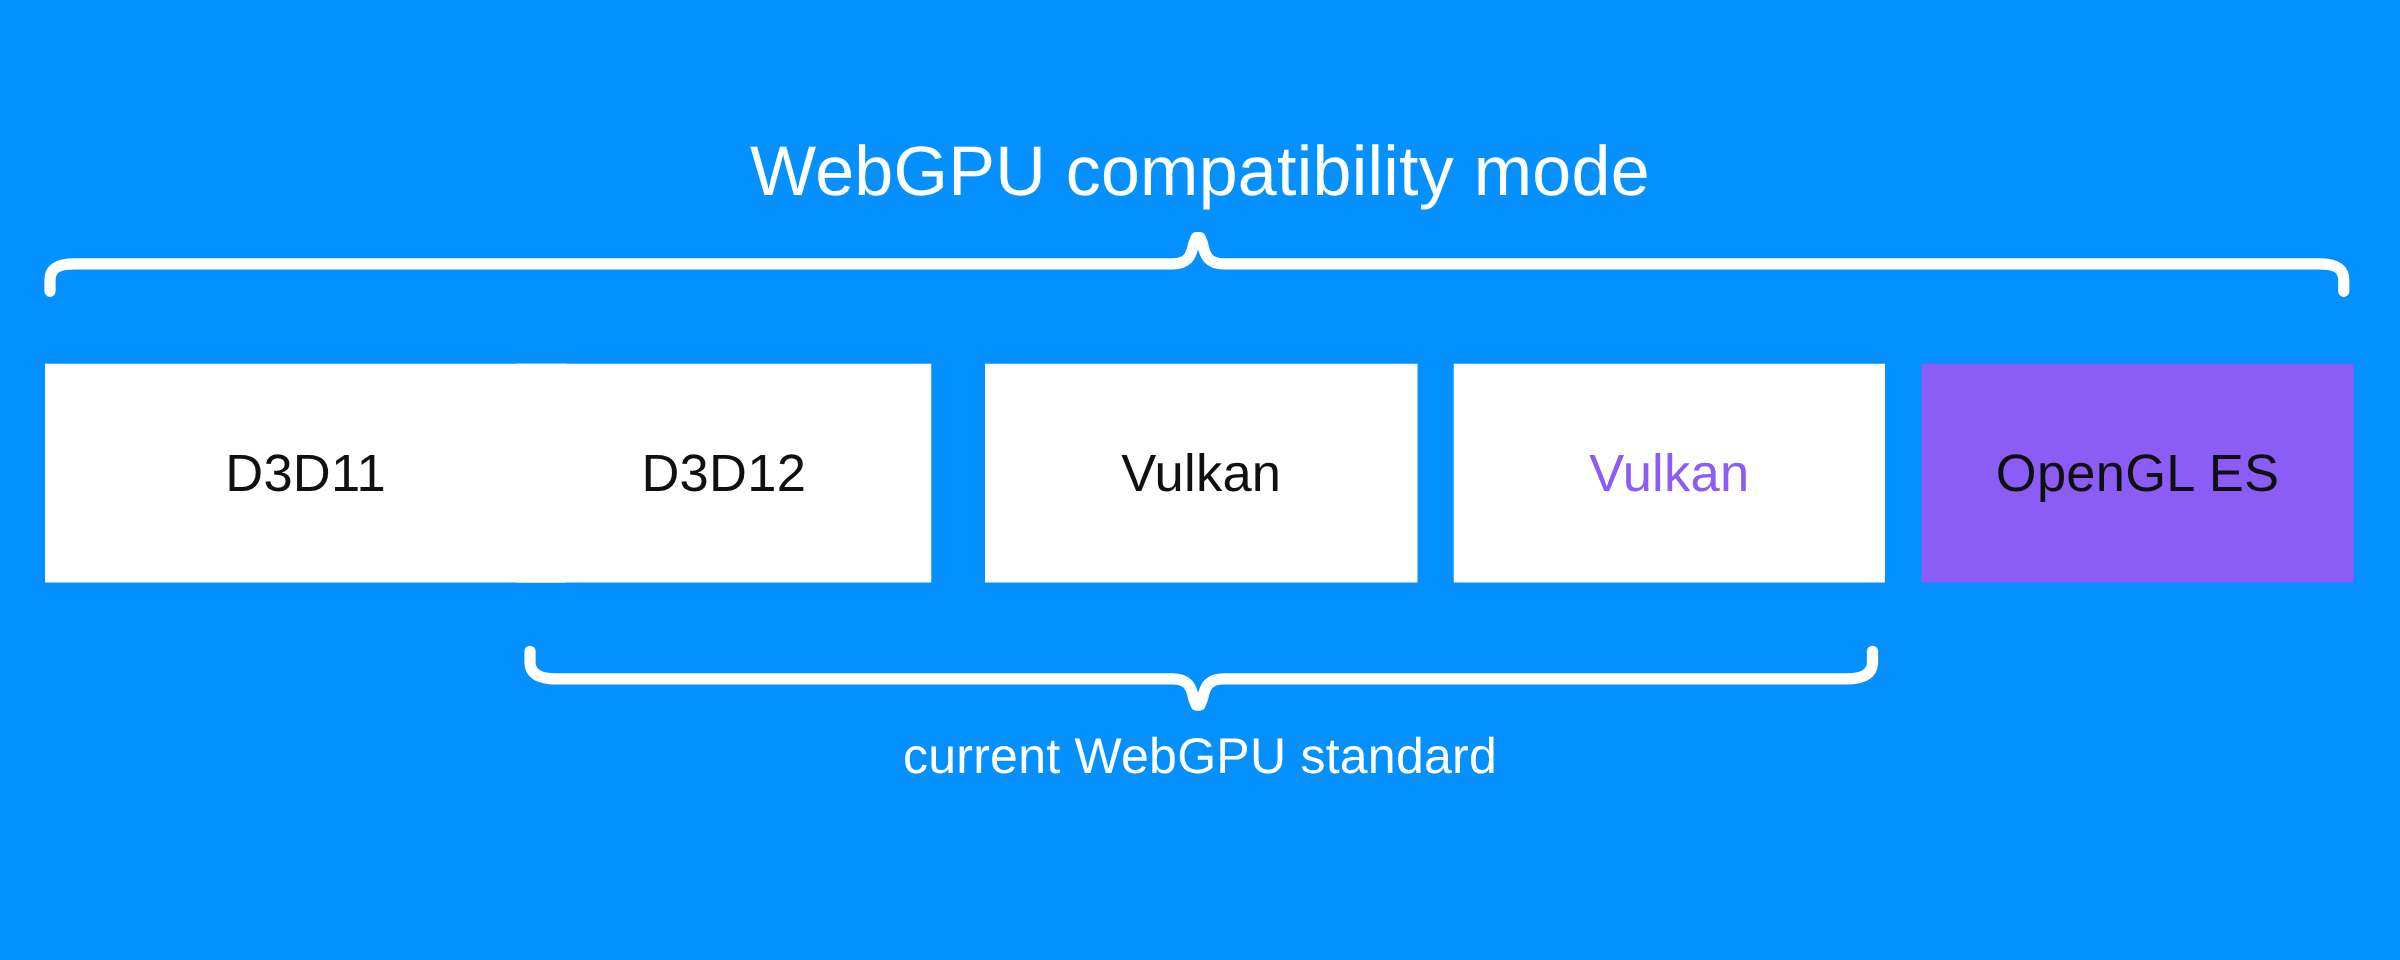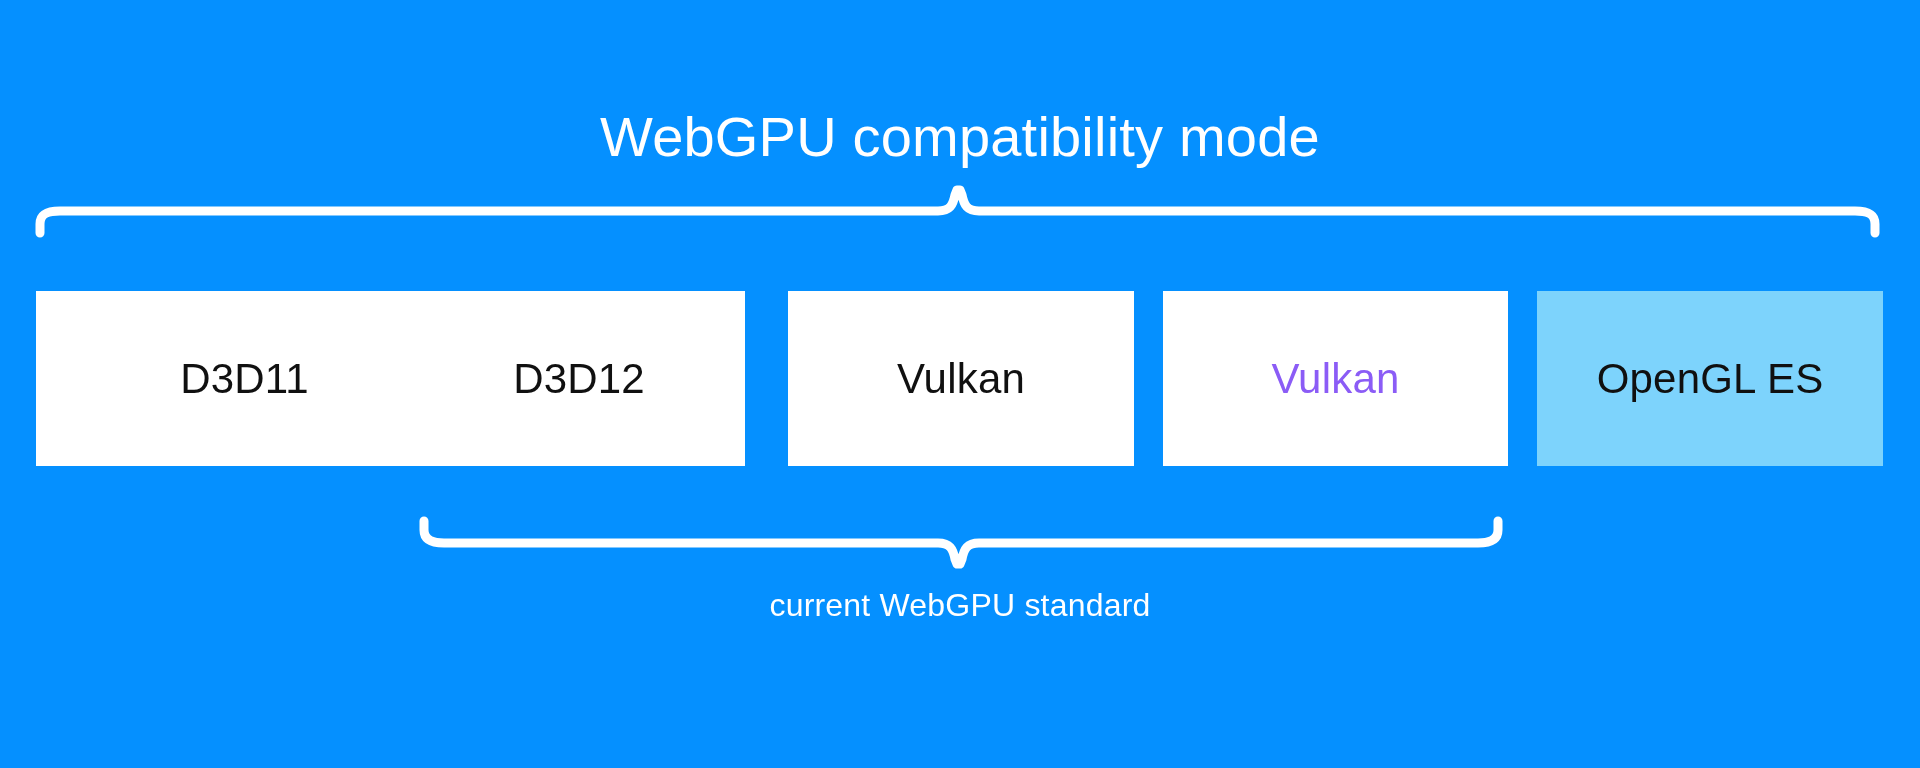--- a/index.html
+++ b/index.html
@@ -36,21 +36,21 @@
     top: 113px;
     text-align: center;
     font-size: 56px;
     line-height: 48px;
   }
   #bottom-label {
     left: 0;
     right: 0;
     top: 581px;
     text-align: center;
-    font-size: 32px;
+    font-size: 40px;
     line-height: 48px;
   }
 
   
   .brace-svg {
     position: absolute;
     left: 0;
     top: 0;
     width: 1920px;
     height: 768px;
@@ -128,21 +128,21 @@
     </div>
     <div class="api-box box-1" style="background: rgb(255, 255, 255);">
       <span class="api-box-label" style="color: rgb(16, 16, 16);">D3D12</span>
     </div>
     <div class="api-box box-2" style="background: rgb(255, 255, 255);">
       <span class="api-box-label" style="color: rgb(16, 16, 16);">Vulkan</span>
     </div>
     <div class="api-box box-3" style="background: rgb(255, 255, 255);">
       <span class="api-box-label" style="color: #8b5cf6;">Vulkan</span>
     </div>
-    <div class="api-box box-4" style="background: #7dd3fc;">
+    <div class="api-box box-4" style="background: #8b5cf6;">
       <span class="api-box-label" style="color: rgb(16, 16, 16);">OpenGL ES</span>
     </div>
   </div>
 
   <svg class="brace-svg" id="bottom-brace-svg" viewBox="0 0 1920 768" aria-hidden="true">
     <path class="brace-path" d="
       M 424 521
       L 424 530
       C 424 540 433 543 444 543
       L 938 543

